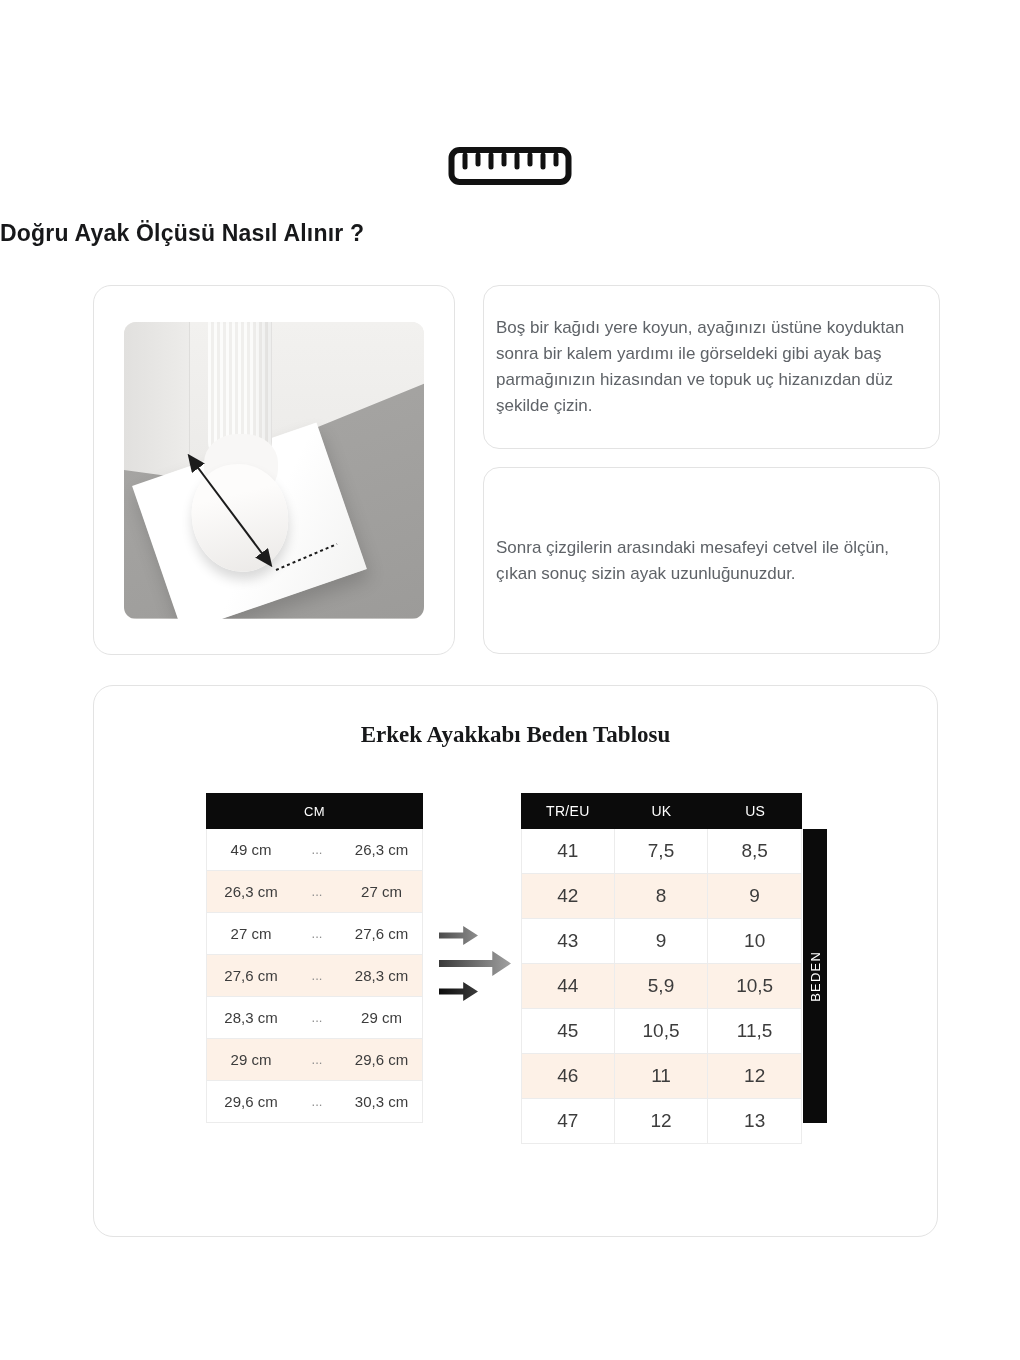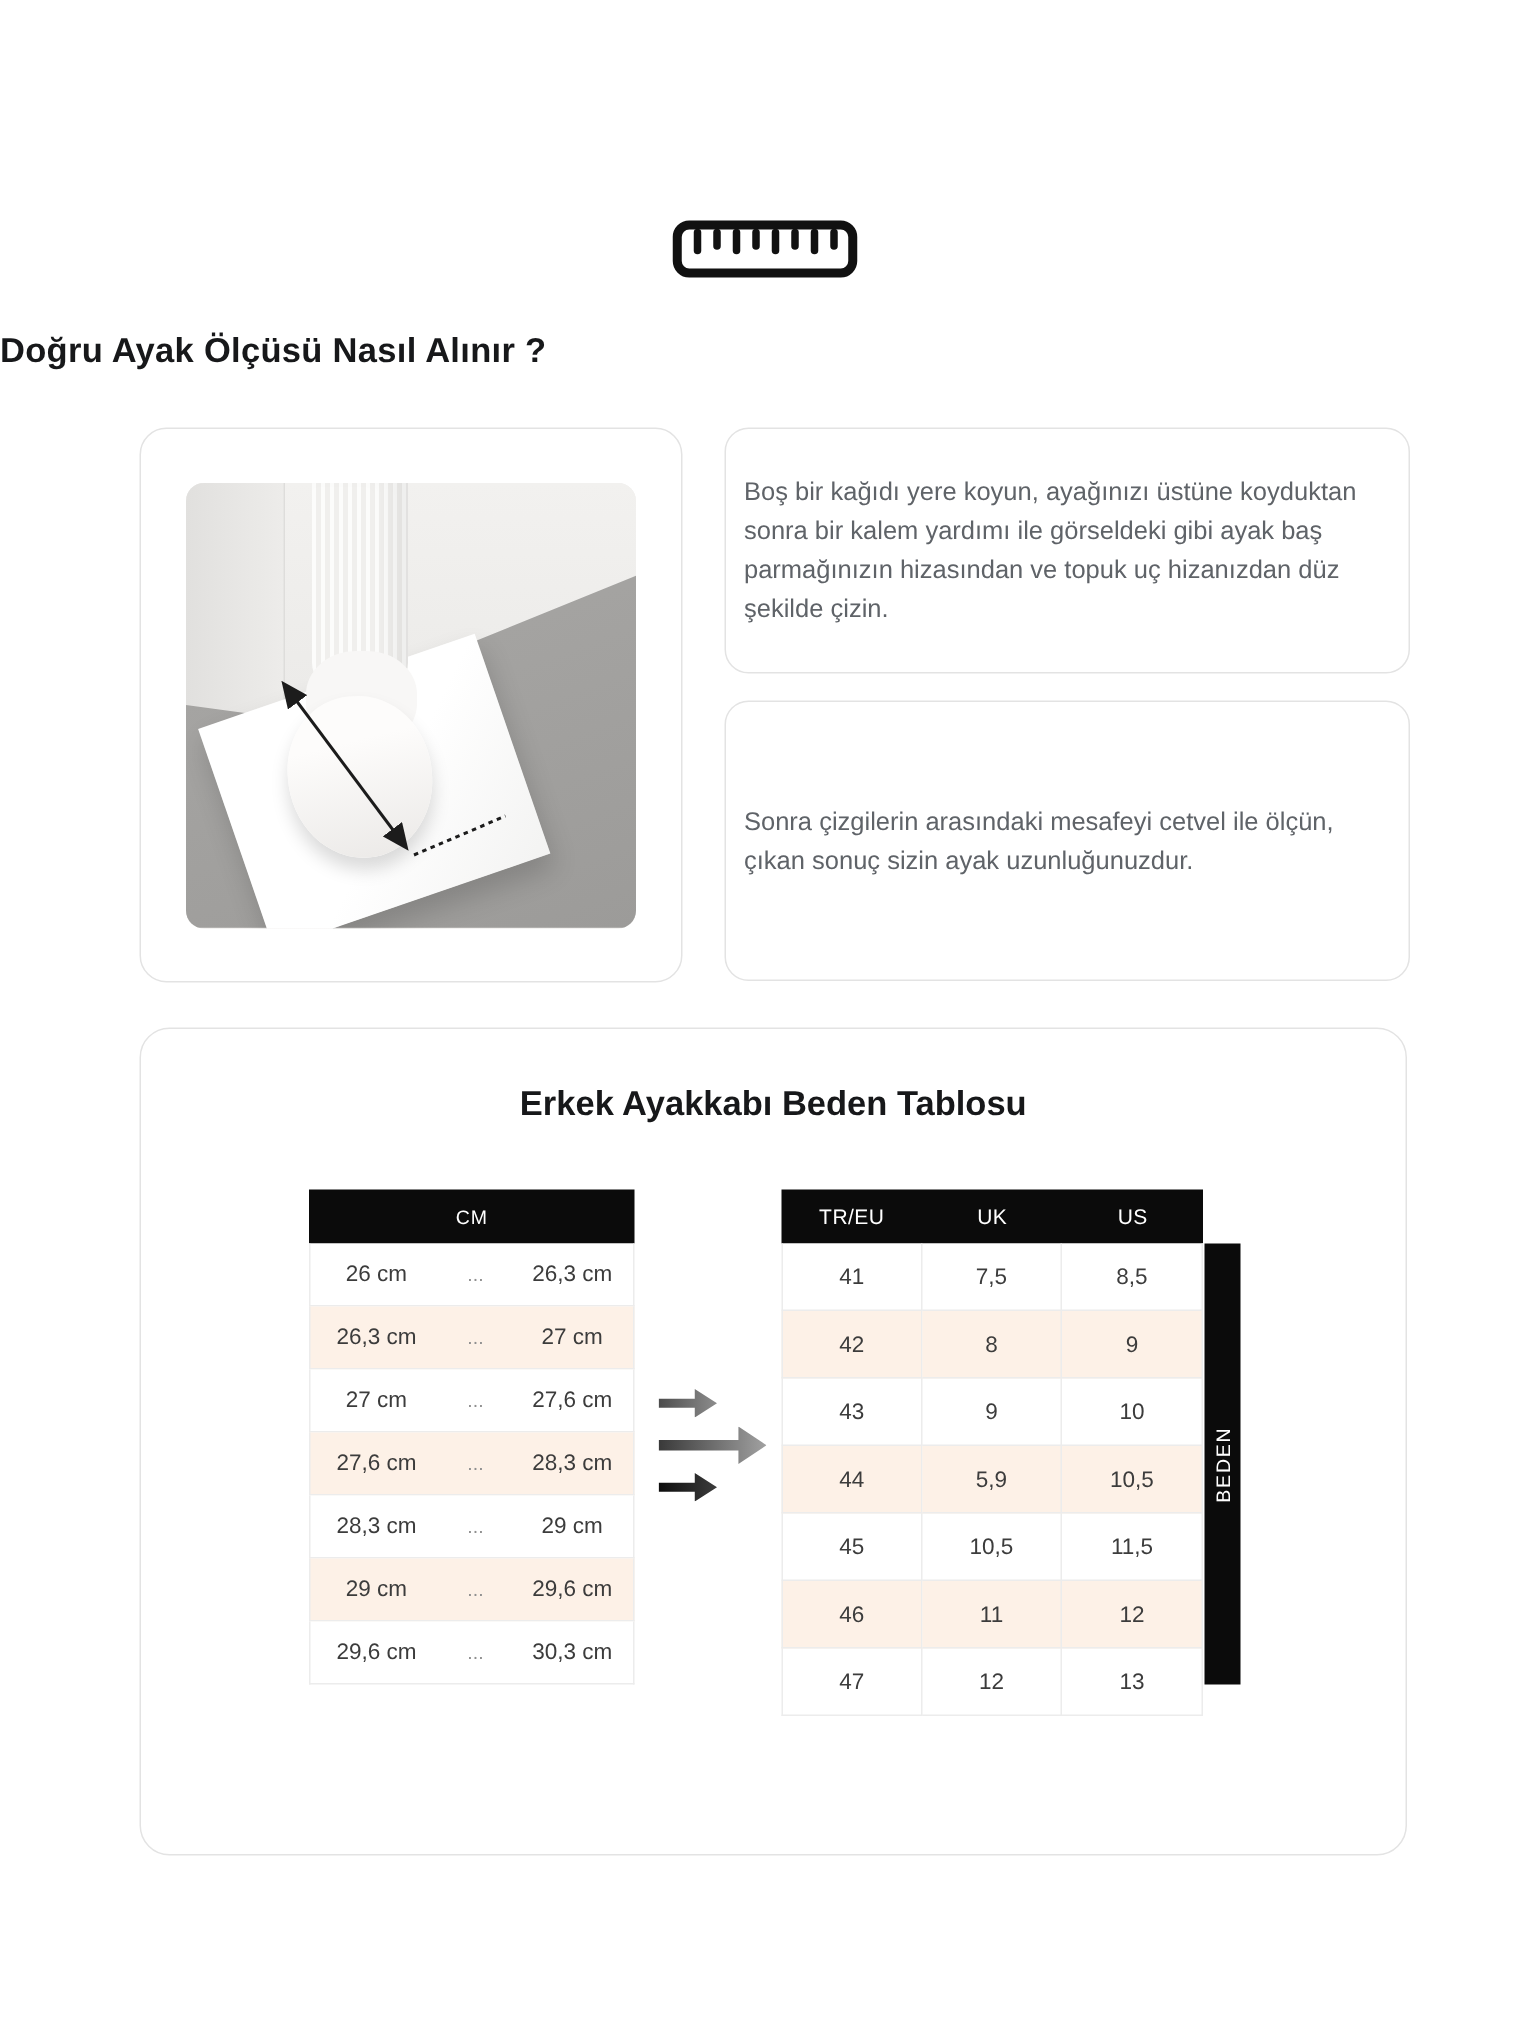--- a/index.html
+++ b/index.html
@@ -60,21 +60,21 @@
   .box2 { height:187px; margin-top:18px; }
   .info-box p { margin:0; font-size:17px; line-height:26px; color:#5f6368; }
 
   
   .size-card {
     position:absolute; top:685px; left:93px; width:845px; height:552px;
     border:1px solid #e3e3e3; border-radius:20px; background:#fff;
   }
   .chart-title {
     position:absolute; top:36px; left:0; width:100%; margin:0;
-    text-align:center; font-size:23px; font-weight:bold; color:#17181a;
+    text-align:center; font-size:23px; font-weight:bold; color:#17181a;font-family:Liberation Serif, serif;
   }
 
   .cm-table { position:absolute; left:112px; top:107px; width:217px; }
   .cm-header {
     height:36px; background:#0b0b0b; color:#ffffff; font-size:13px;
     display:flex; align-items:center; justify-content:center; letter-spacing:.5px;
   }
   .cm-row {
     height:42px; display:grid; grid-template-columns:88px 44px 85px;
     align-items:center; text-align:center; font-size:15px; color:#3c3c3c;
@@ -93,21 +93,21 @@
   }
   .a3 { width:39px; background:linear-gradient(90deg,#0d0d0d,#3c3c3c); }
 
   .sz-table { position:absolute; left:427px; top:107px; width:281px; }
   .sz-header {
     height:36px; background:#0b0b0b; color:#fff; font-size:14px; letter-spacing:.3px;
     display:grid; grid-template-columns:1fr 1fr 1fr; align-items:center; text-align:center;
   }
   .sz-row {
     height:45px; display:grid; grid-template-columns:1fr 1fr 1fr;
-    font-size:15px; color:#3c3c3c; background:#fff;
+    font-size:19px; color:#3c3c3c; background:#fff;
   }
   .sz-row > div {
     display:flex; align-items:center; justify-content:center;
     border-right:1px solid #ececec; border-bottom:1px solid #ececec;
   }
   .sz-row > div:first-child { border-left:1px solid #ececec; }
 
   .beden-strip {
     position:absolute; left:709px; top:143px; width:24px; height:294px; background:#0b0b0b;
     display:flex; align-items:center; justify-content:center;
@@ -171,21 +171,21 @@
       </div>
     </div>
   </section>
 
   <section class="size-card">
     <h2 class="chart-title">Erkek Ayakkabı Beden Tablosu</h2>
 
     <div class="cm-table">
       <div class="cm-header">CM</div>
       <div class="cm-row">
-        <span>26 cm</span>
+        <span>49 cm</span>
           <span class="dots">...</span>
           <span>26,3 cm</span>
       </div>
       <div class="cm-row alt">
         <span>26,3 cm</span>
           <span class="dots">...</span>
           <span>27 cm</span>
       </div>
       <div class="cm-row">
         <span>27 cm</span>

